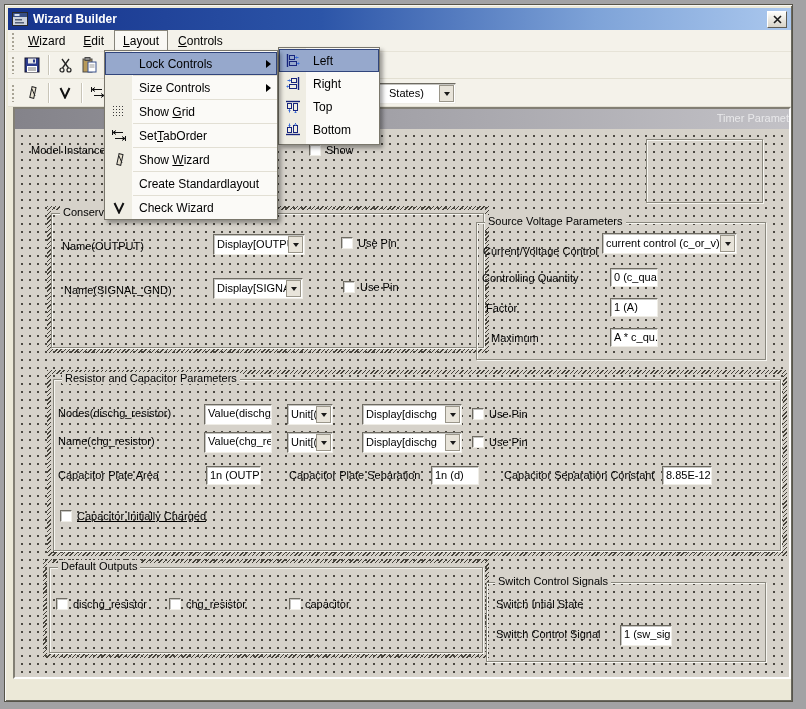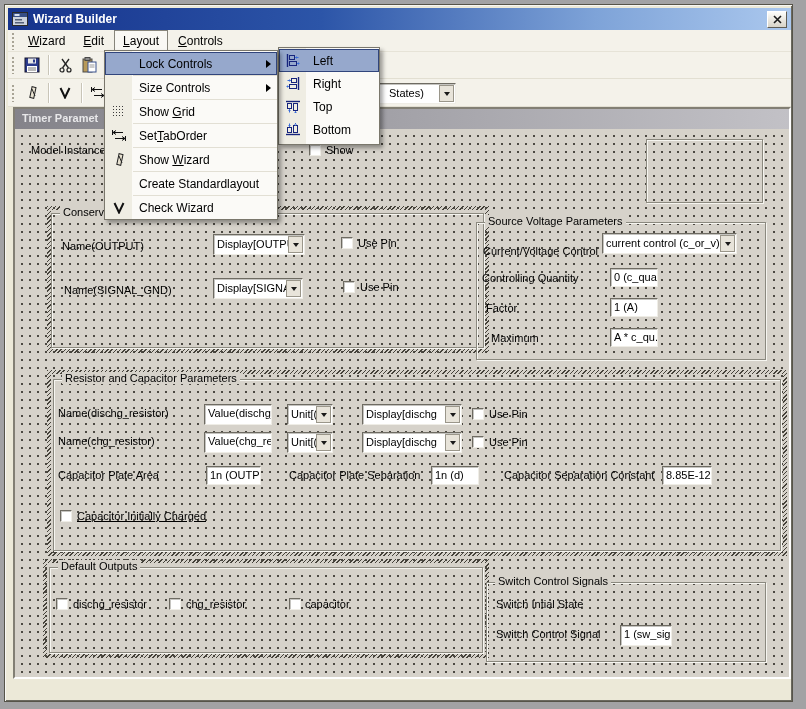--- a/index.html
+++ b/index.html
@@ -30,21 +30,21 @@
   .tsep { width: 1px; height: 20px; background: #c9c5b8; box-shadow: 1px 0 0 #ffffff; margin: 0 4px; }
   .tool-combo { position: absolute; left: 318px; top: 4px; width: 130px; height: 21px;
     background: #fff; border: 1px solid; border-color: #6e6b62 #efede6 #efede6 #6e6b62;
     box-shadow: inset 1px 1px 0 rgba(110,107,98,.4); font-size: 11px; }
   .tool-combo .combo-text { position: absolute; left: 62px; top: 3px; white-space: nowrap; }
 
   
   .designer { position: absolute; left: 8px; top: 102px; width: 778px; height: 572px;
     border: 2px solid; border-color: #827f74 #ffffff #ffffff #827f74; background: #d6d2ca; }
   .form-titlebar { height: 20px; background: linear-gradient(to right, #84838a, #c2c1c6);
-    color: #e8e8ea; font-weight: bold; font-size: 11px; padding: 3px 0 0 7px; }
+    color: #e8e8ea; font-weight: normal; font-size: 11px; padding: 3px 0 0 7px; text-align: right; }
   .canvas { position: relative; width: 774px; height: 548px; background-color: #d6d2ca;
     background-image: radial-gradient(#45423b 0.7px, rgba(0,0,0,0) 0.85px);
     background-size: 8px 8px; background-position: 3px 3px; overflow: hidden; }
 
   .lbl { position: absolute; font-size: 11px; color: #000; white-space: nowrap; }
   .tb { position: absolute; height: 19px; background: #fff; font-size: 11px; padding: 2px 3px;
     border: 1px solid; border-color: #6e6b62 #efede6 #efede6 #6e6b62;
     box-shadow: inset 1px 1px 0 rgba(110,107,98,.4); overflow: hidden; white-space: nowrap; }
   .combo { position: absolute; height: 21px; background: #fff;
     border: 1px solid; border-color: #6e6b62 #efede6 #efede6 #6e6b62;
@@ -246,21 +246,21 @@
           <span class="lbl" style="left:9px; top:79px;">Factor</span>
           <div class="tb" style="left:133px; top:75px; width:48px;">1 (A)</div>
           <span class="lbl" style="left:14px; top:109px;">Maximum</span>
           <div class="tb" style="left:133px; top:105px; width:48px;">A * c_qu.</div>
         </div>
 
         <div class="hatch" style="left:32px; top:241px; width:740px; height:186px;"></div>
         <div class="group" style="left:38px; top:250px; width:728px; height:172px;">
           <span class="gtitle">Resistor and Capacitor Parameters</span>
 
-          <span class="lbl" style="left:4px; top:27px;">Name(dischg_resistor)</span>
+          <span class="lbl" style="left:4px; top:27px;">Nodes(dischg_resistor)</span>
           <div class="tb" style="left:150px; top:24px; width:68px; height:21px;">Value(dischg_</div>
           <div class="combo" style="left:233px; top:24px; width:46px;">
             <span class="combo-text">Unit[(</span>
             <span class="combo-btn">
                 <span class="tri"></span>
               </span>
           </div>
           <div class="combo" style="left:308px; top:24px; width:100px;">
             <span class="combo-text">Display[dischg</span>
             <span class="combo-btn">

